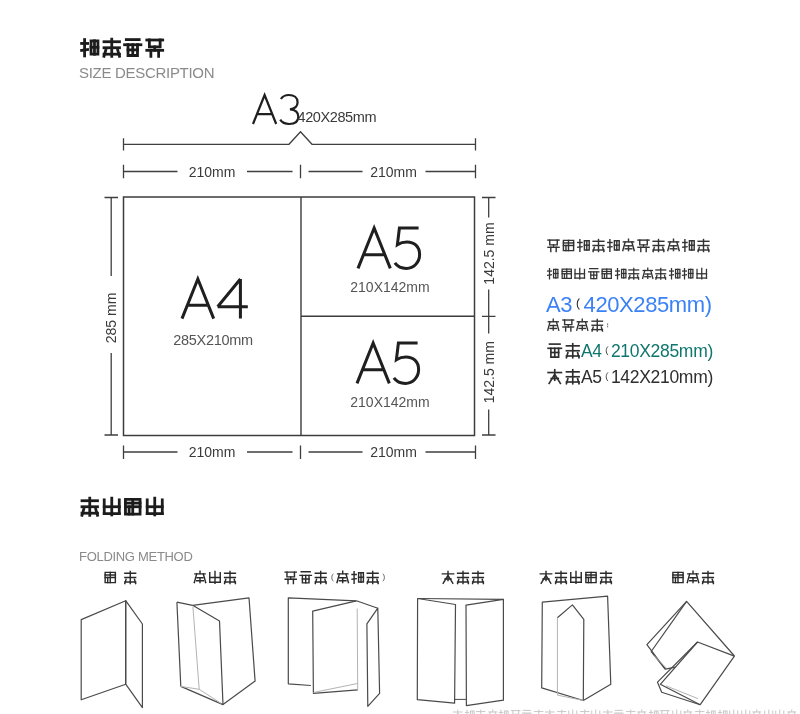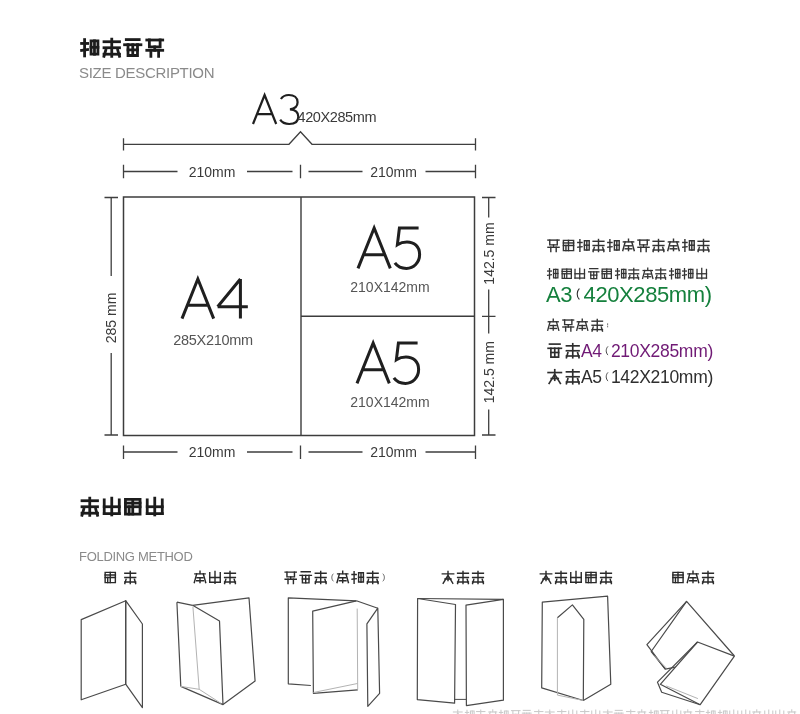--- a/index.html
+++ b/index.html
@@ -377,21 +377,21 @@
     </svg><svg viewBox="0 0 100 100" class="fg" style="width: 1em; height: 1em;">
       <g stroke="rgb(51, 51, 51)" stroke-width="9.5" fill="none" stroke-linecap="square">
         <path d="M15 18V82"></path>
         <path d="M50 10V88"></path>
         <path d="M85 18V82"></path>
         <path d="M15 50H85"></path>
         <path d="M15 82H85"></path>
       </g>
     </svg></div>
 
-<div class="t zh" style="left:546px;top:283px;font-size:22px;line-height:22px;color:#15803d;letter-spacing:-0.4px;"><span>A3</span><svg viewBox="0 0 100 100" class="fg" style="width: 0.52em; height: 1em;">
+<div class="t zh" style="left:546px;top:293px;font-size:22px;line-height:22px;color:#3b82f6;letter-spacing:-0.4px;"><span>A3</span><svg viewBox="0 0 100 100" class="fg" style="width: 0.52em; height: 1em;">
       <g stroke="rgb(46, 46, 46)" stroke-width="9.5" fill="none" stroke-linecap="square">
         <path d="M62 6C40 28 40 72 62 94"></path>
       </g>
     </svg><span>420X285mm)</span></div>
 
 <div class="t zh" style="left:546px;top:317.5px;font-size:14.5px;line-height:14.5px;color:#333;"><svg viewBox="0 0 100 100" class="fg" style="width: 1em; height: 1em;">
       <g stroke="rgb(51, 51, 51)" stroke-width="9.5" fill="none" stroke-linecap="square">
         <path d="M50 8V24"></path>
         <path d="M16 26H84"></path>
         <path d="M28 26 12 84"></path>
@@ -427,21 +427,21 @@
         <path d="M50 10V90"></path>
         <path d="M22 62 14 90"></path>
         <path d="M78 62 86 90"></path>
       </g>
     </svg><svg viewBox="0 0 100 100" class="fg" style="width: 0.5em; height: 1em;">
       <g stroke="rgb(51, 51, 51)" stroke-width="9.5" fill="none" stroke-linecap="square">
         <path d="M50 30V40 M50 62V72"></path>
       </g>
     </svg></div>
 
-<div class="t zh" style="left:546px;top:342px;font-size:17.5px;line-height:17.5px;color:#701a75;letter-spacing:-0.3px;"><svg viewBox="0 0 100 100" class="fg" style="width: 1em; height: 1em;">
+<div class="t zh" style="left:546px;top:342px;font-size:17.5px;line-height:17.5px;color:#0f766e;letter-spacing:-0.3px;"><svg viewBox="0 0 100 100" class="fg" style="width: 1em; height: 1em;">
       <g stroke="rgb(46, 46, 46)" stroke-width="9.5" fill="none" stroke-linecap="square">
         <path d="M20 12H80"></path>
         <path d="M12 36H88"></path>
         <path d="M28 36V86H72V36"></path>
         <path d="M28 60H72"></path>
         <path d="M50 36V86"></path>
       </g>
     </svg><svg viewBox="0 0 100 100" class="fg" style="width: 1em; height: 1em;">
       <g stroke="rgb(46, 46, 46)" stroke-width="9.5" fill="none" stroke-linecap="square">
         <path d="M14 22H86"></path>

